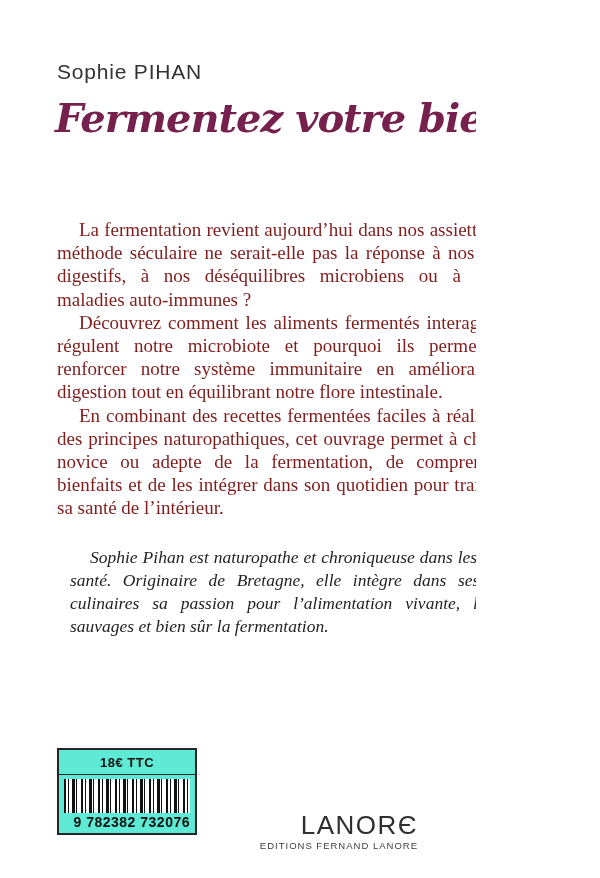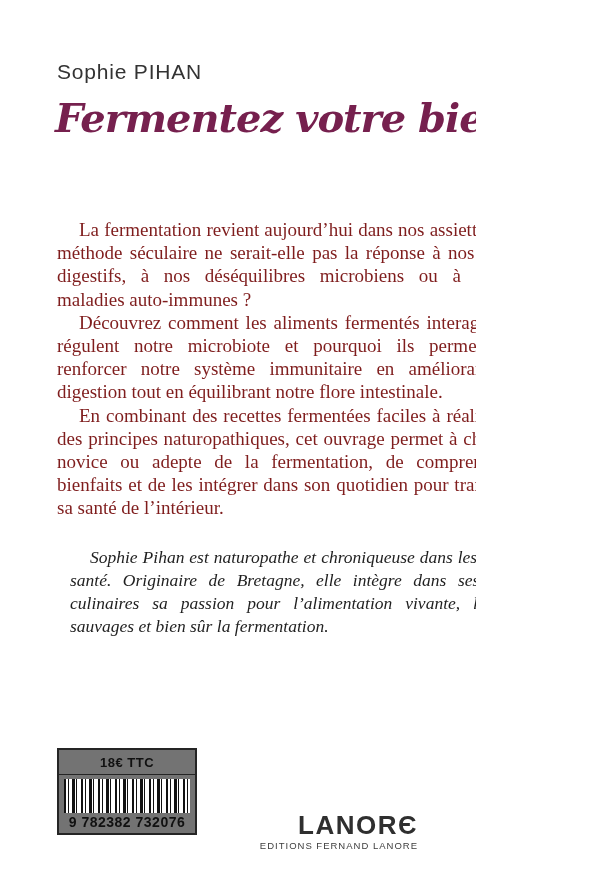--- a/index.html
+++ b/index.html
@@ -66,21 +66,21 @@
     text-align: justify;
     text-indent: 20px;
   }
   .price-box {
     position: absolute;
     left: 57px;
     top: 748px;
     width: 140px;
     box-sizing: border-box;
     border: 2px solid #252525;
-    background: #737373;
+    background: #5eead4;
   }
   .price {
     text-align: center;
     font-weight: 700;
     font-size: 13px;
     letter-spacing: 0.5px;
     color: #111111;
     padding: 5px 0 4px;
     border-bottom: 1.5px solid #252525;
   }
@@ -90,21 +90,21 @@
   .bars {
     height: 34px;
     background-image: repeating-linear-gradient(90deg,
       #111 0, #111 2px, #fff 2px, #fff 4px,
       #111 4px, #111 5px, #fff 5px, #fff 8px,
       #111 8px, #111 11px, #fff 11px, #fff 12px,
       #111 12px, #111 13px, #fff 13px, #fff 17px);
   }
   .isbn {
     margin-top: 1px;
-    text-align: center;
+    text-align: right;
     font-size: 14px;
     font-weight: 700;
     letter-spacing: 0.5px;
     color: #111111;
     white-space: nowrap;
   }
   .website {
     text-align: center;
     font-weight: 700;
     font-size: 12px;
@@ -113,21 +113,21 @@
     border-top: 1.5px solid #252525;
   }
   .publisher {
     position: absolute;
     right: 58px;
     top: 812px;
     text-align: right;
   }
   .wordmark {
     font-size: 26px;
-    font-weight: 700;
+    font-weight: 400;
     letter-spacing: 1.5px;
     line-height: 1;
     color: #2f2f2f;
   }
   .tagline {
     margin-top: 2px;
     font-size: 9.5px;
     letter-spacing: 1px;
     color: #3d3d3d;
     white-space: nowrap;

